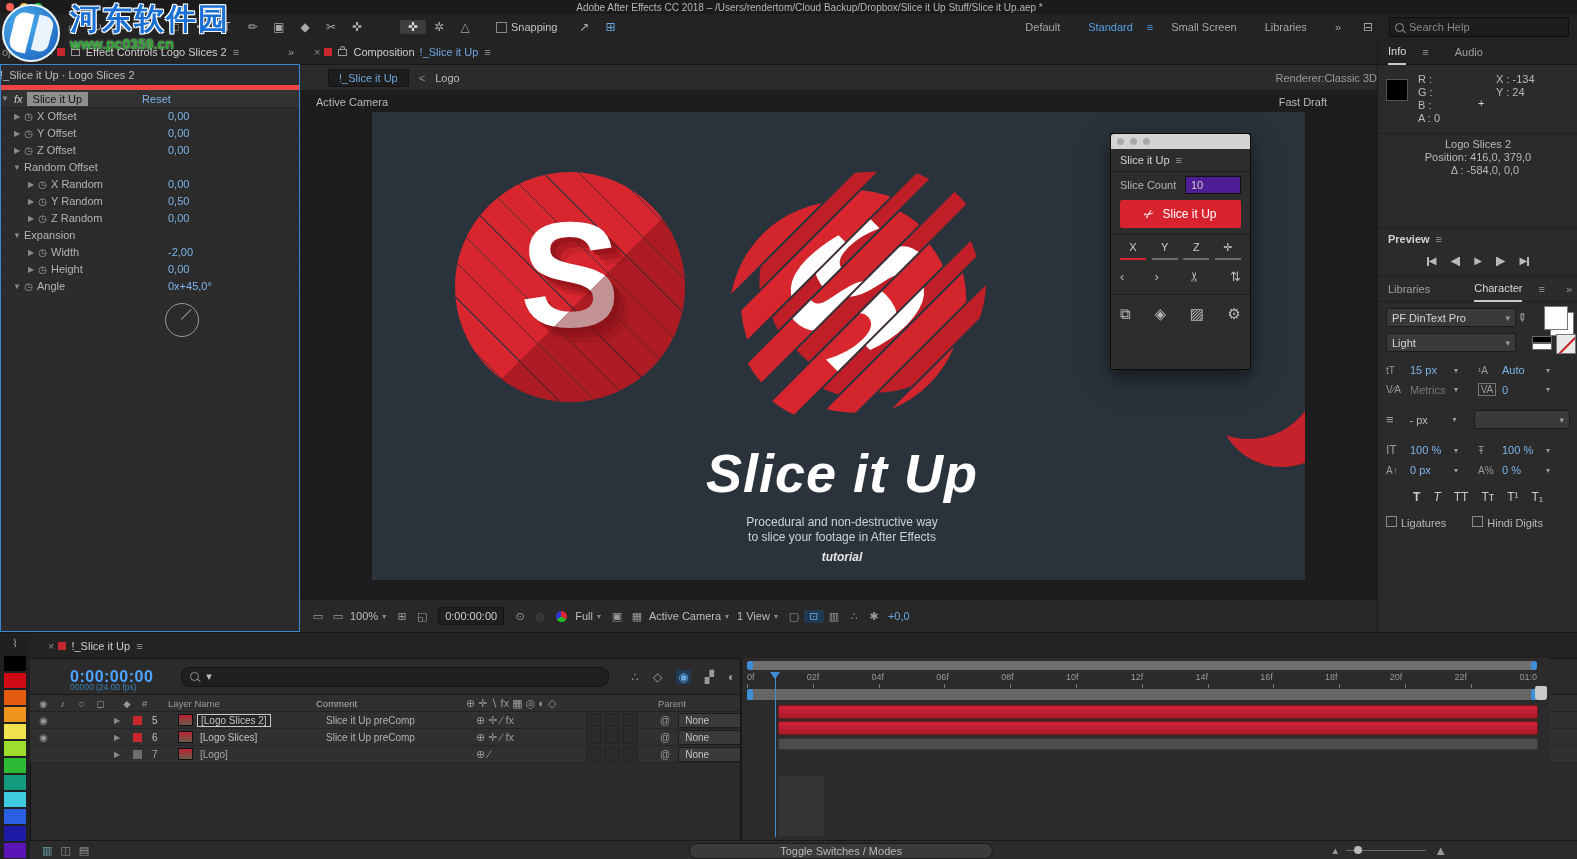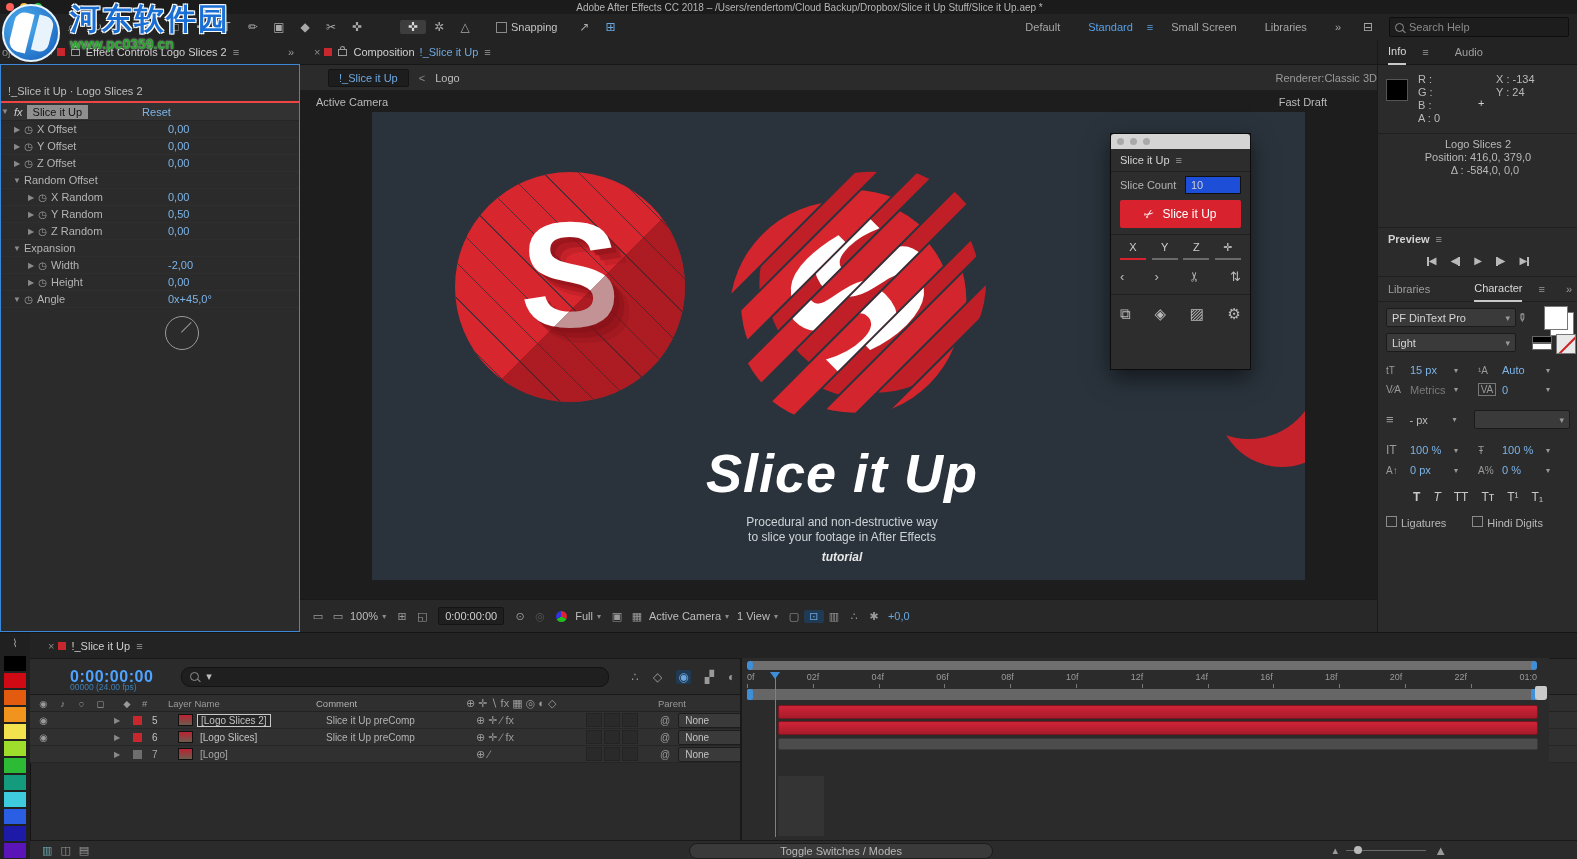--- a/index.html
+++ b/index.html
@@ -30,21 +30,21 @@
   .ptab-x{color:#8a8a8a;margin:0 4px 0 8px;}
   .redsq{width:8px;height:8px;background:#c8272e;display:inline-block;margin-right:5px;}
   .lock{width:7px;height:5px;border:1px solid #9a9a9a;display:inline-block;position:relative;margin:0 6px 0 1px;}
   .lock:before{content:"";position:absolute;left:1px;top:-4px;width:3px;height:3px;border:1px solid #9a9a9a;border-bottom:none;border-radius:3px 3px 0 0;}
   .ptab-name{color:#cfcfcf;}
   .burger{color:#9a9a9a;margin-left:6px;}
   .ovf{margin-left:auto;margin-right:6px;color:#9a9a9a;}
   
   .ec{left:0;top:40px;width:300px;height:592px;background:#2b2b2b;border-right:1px solid #1a1a1a;}
   .ec-focus{position:absolute;left:0;top:24px;right:0;bottom:0;border:1px solid #3a87d8;pointer-events:none;z-index:5;}
-  .ec-crumb{height:20px;line-height:20px;padding-left:8px;color:#bdbdbd;background:#2b2b2b;border-bottom:2px solid #ef4444;margin-top:16px;}
+  .ec-crumb{height:20px;line-height:20px;color:#bdbdbd;background:#2b2b2b;border-bottom:5px solid #ef4444;}
   .fxrow{height:17px;display:flex;align-items:center;background:#323232;border-bottom:1px solid #262626;}
   .fxbadge{font-style:italic;color:#cfcfcf;margin:0 4px;}
   .fxname{background:#8f8f8f;color:#141414;padding:0 6px;height:14px;line-height:14px;}
   .reset{color:#7db4e8;margin-left:54px;}
   .ec-row{height:16px;display:flex;align-items:center;border-bottom:1px solid #2f2f2f;color:#b4b4b4;}
   .tri{width:10px;text-align:center;color:#8a8a8a;font-size:8px;}
   .sw{width:13px;text-align:center;color:#9a9a9a;font-size:10px;}
   .ec-row .lbl{margin-left:2px;}
   .ec-row .val{position:absolute;left:168px;color:#7db4e8;}
   .dial{width:32px;height:32px;border:1px solid #9a9a9a;border-radius:50%;position:relative;}
@@ -77,21 +77,21 @@
   .tc-box{color:#cfcfcf;background:#1f1f1f;border:1px solid #141414;padding:2px 6px;margin:0 6px;border-radius:2px;}
   .rgbdot{width:11px;height:11px;border-radius:50%;background:conic-gradient(#d23 0 120deg,#2b2 120deg 240deg,#33d 240deg);margin:0 6px;}
   .cbar .hl{background:#1f3a52;border-radius:2px;color:#6aa7e0;}
   .exp{color:#6aa7e0;margin-left:4px;}
   
   .script{left:1110px;top:133px;width:139px;height:235px;z-index:20;box-shadow:0 8px 22px rgba(0,0,0,.55);border:1px solid #0c0c0c;background:#2d2d2d;}
   .script .mac{height:15px;background:#d4d4d4;border-radius:3px 3px 0 0;display:flex;align-items:center;}
   .mdot{width:7px;height:7px;border-radius:50%;background:#a9a9a9;margin-left:6px;}
   .script .hd{height:22px;display:flex;align-items:center;padding-left:9px;color:#d3d3d3;background:#2d2d2d;border-bottom:1px solid #202020;}
   .sc-row{display:flex;align-items:center;height:26px;padding:0 9px;color:#b3b3b3;}
-  .sc-input{margin-left:auto;width:44px;height:16px;background:#1d4ed8;border:1px solid #101010;color:#cfcfcf;text-align:left;padding:0 5px;line-height:16px;}
+  .sc-input{margin-left:auto;width:44px;height:16px;background:#4c1d95;border:1px solid #101010;color:#cfcfcf;text-align:left;padding:0 5px;line-height:16px;}
   .sc-btn{margin:2px 9px 6px;height:28px;background:#d8232e;border-radius:2px;color:#fff;display:flex;align-items:center;justify-content:center;font-size:12px;}
   .sc-btn .sciss{margin-right:8px;transform:rotate(-35deg);display:inline-block;}
   .axes{display:flex;justify-content:space-between;padding:6px 9px 2px;border-top:1px solid #202020;}
   .axis{width:26px;text-align:center;color:#cfcfcf;padding-bottom:4px;border-bottom:2px solid #6a6a6a;}
   .axis.on{border-bottom-color:#d8232e;}
   .sc-icons{display:flex;justify-content:space-between;padding:7px 9px;color:#b9b9b9;font-size:13px;}
   .sc-icons.big{border-top:1px solid #202020;margin-top:3px;padding-top:10px;font-size:15px;}
   
   .side{left:1377px;top:40px;width:200px;height:592px;background:#2b2b2b;border-left:1px solid #1a1a1a;}
   .stab{margin:12px 10px;color:#9f9f9f;height:24px;line-height:24px;}

